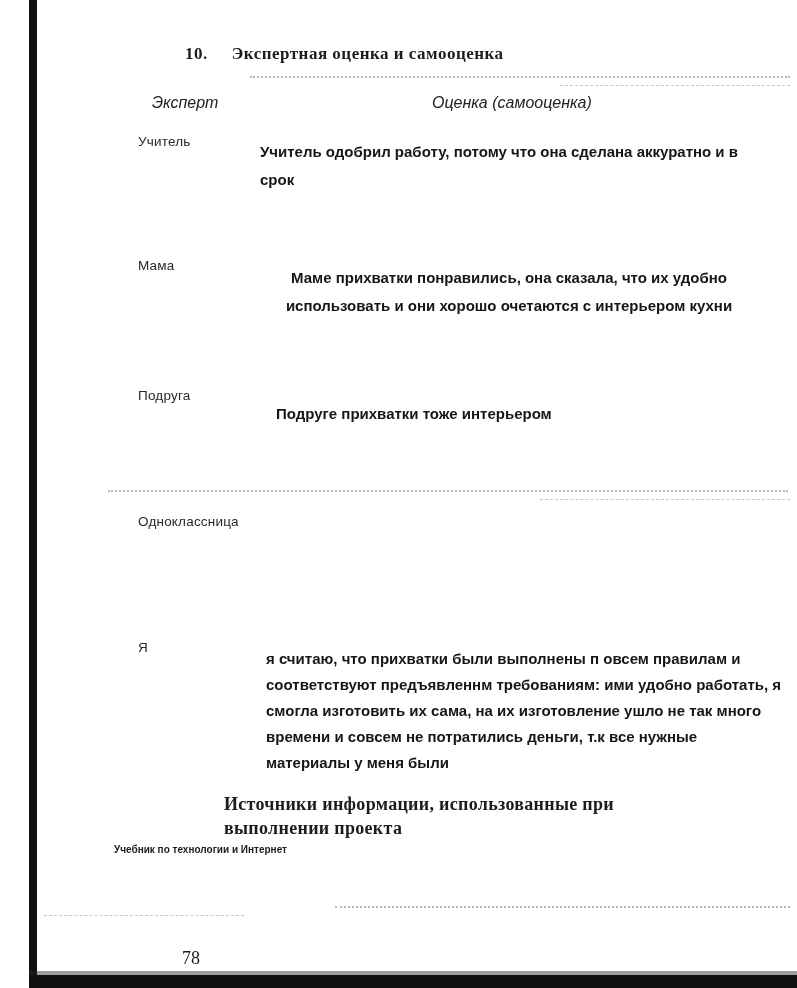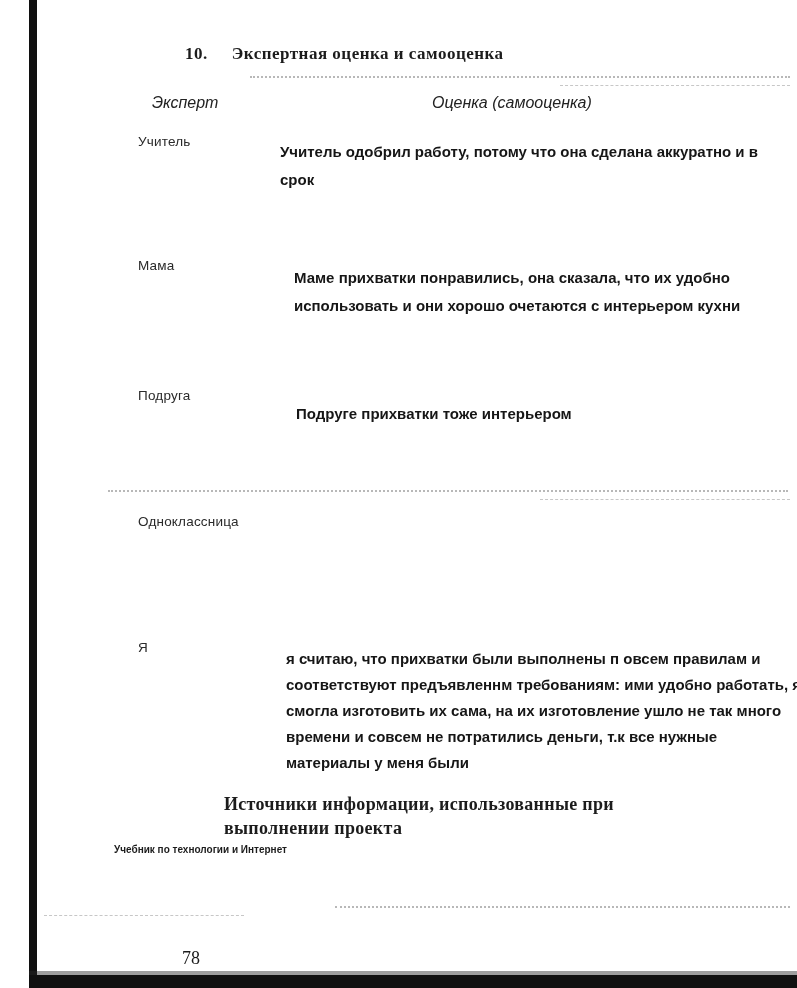--- a/index.html
+++ b/index.html
@@ -58,24 +58,23 @@
   .lbl-3 { top: 388px; }
   .lbl-4 { top: 514px; }
   .lbl-5 { top: 640px; }
 
   .eval-text {
     position: absolute;
     font-weight: bold;
     font-size: 15px;
     line-height: 28px;
     color: #161616;
-    margin-left: 20px;
   }
   .ev-1 { top: 138px; left: 260px; width: 478px; }
-  .ev-2 { top: 264px; left: 274px; width: 470px; }
+  .ev-2 { top: 264px; left: 274px; width: 470px; text-align: center; }
   .ev-3 { top: 400px; left: 276px; width: 480px; }
   .ev-4 { top: 526px; left: 264px; width: 500px; }
   .ev-5 { top: 646px; left: 266px; width: 516px; line-height: 26px; }
 
   .sources-heading {
     position: absolute; top: 792px; left: 224px; width: 390px;
     font-family: "Liberation Serif", serif;
     font-weight: bold; font-size: 18px; line-height: 24px;
     letter-spacing: 0.3px;
   }

